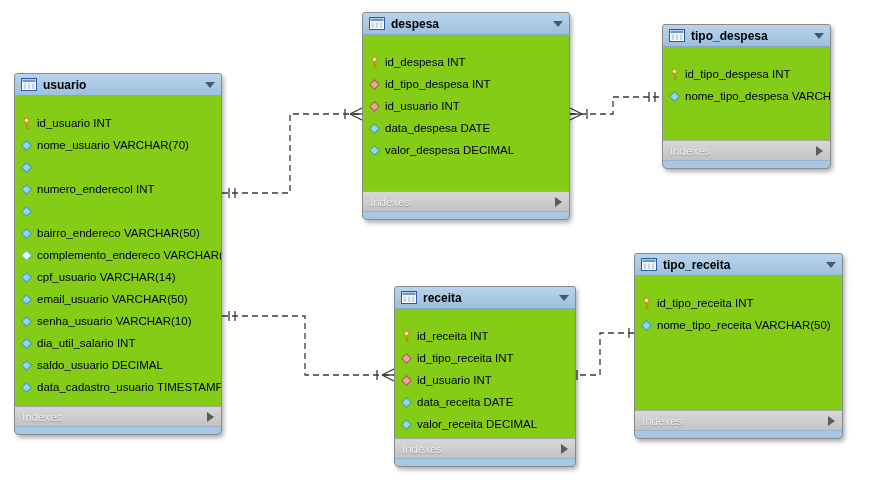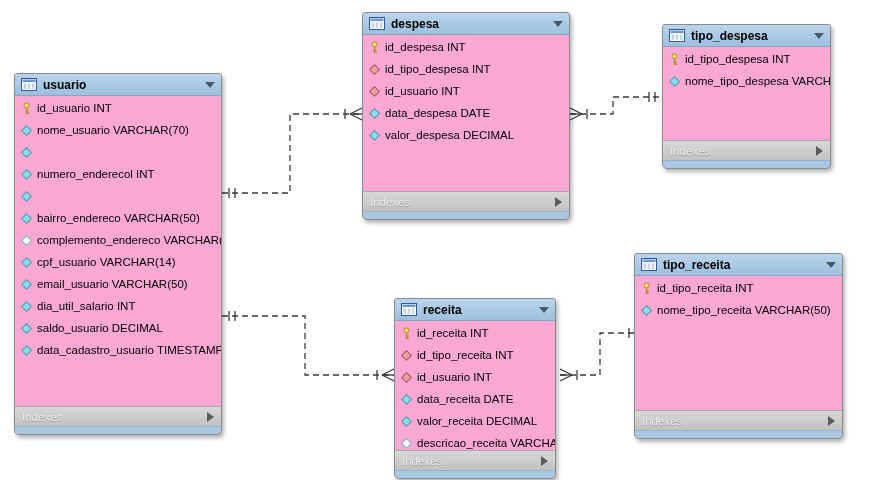--- a/index.html
+++ b/index.html
@@ -10,42 +10,42 @@
     position:relative;
     overflow:hidden;
   }
   #canvas{position:absolute;inset:0;width:870px;height:480px;}
   .wires{position:absolute;left:0;top:0;}
   .rel-line{fill:none;stroke:#3a3a3a;stroke-width:1.3;stroke-dasharray:6 4;}
   .rel-mark{stroke:#3a3a3a;stroke-width:1.3;}
   .table-node{
     position:absolute;
     box-sizing:border-box;
-    background:#f9a8d4;
+    background:#84cc16;
     border:1px solid #8a8a8a;
     border-radius:3px 3px 5px 5px;
     box-shadow:2px 3px 4px rgba(0,0,0,0.30);
     display:flex;flex-direction:column;
     overflow:hidden;
   }
   .t-header{
     box-sizing:border-box;
     height:22px;flex:0 0 22px;
     background:linear-gradient(#bad4ec,#9cc0de);
     border-bottom:1px solid #87a6c2;
     display:flex;align-items:center;
     padding:0 6px;gap:6px;
   }
   .t-title{font-weight:bold;font-size:12px;color:#000;white-space:nowrap;}
   .t-collapse{
     margin-left:auto;width:0;height:0;
     border-left:5px solid transparent;border-right:5px solid transparent;
     border-top:6px solid #47596b;
   }
-  .t-rows{flex:1 1 auto;padding-top:1px;overflow:hidden;}
+  .t-rows{flex:1 1 auto;padding-top:16px;overflow:hidden;}
   .t-row{
     box-sizing:border-box;height:22px;
     display:flex;align-items:center;gap:5px;
     padding:0 5px;font-size:11.5px;color:#000;white-space:nowrap;
   }
   .c-icon{flex:0 0 12px;display:flex;align-items:center;justify-content:center;}
   .t-icon{display:flex;align-items:center;}
   .t-footer{
     box-sizing:border-box;height:20px;flex:0 0 20px;
     background:linear-gradient(#d8d8d8,#c2c2c2);
@@ -195,20 +195,28 @@
             </svg>
           </span>
           <span class="c-text">email_usuario VARCHAR(50)</span>
         </div>
         <div class="t-row">
           <span class="c-icon">
             <svg width="11" height="11" viewBox="0 0 11 11">
               <rect x="2.1" y="2.1" width="6.8" height="6.8" transform="rotate(45 5.5 5.5)" fill="#86dcf0" stroke="#5a96a2" stroke-width="1"></rect>
             </svg>
           </span>
+          <span class="c-text">senha_usuario VARCHAR(10)</span>
+        </div>
+        <div class="t-row">
+          <span class="c-icon">
+            <svg width="11" height="11" viewBox="0 0 11 11">
+              <rect x="2.1" y="2.1" width="6.8" height="6.8" transform="rotate(45 5.5 5.5)" fill="#86dcf0" stroke="#5a96a2" stroke-width="1"></rect>
+            </svg>
+          </span>
           <span class="c-text">dia_util_salario INT</span>
         </div>
         <div class="t-row">
           <span class="c-icon">
             <svg width="11" height="11" viewBox="0 0 11 11">
               <rect x="2.1" y="2.1" width="6.8" height="6.8" transform="rotate(45 5.5 5.5)" fill="#86dcf0" stroke="#5a96a2" stroke-width="1"></rect>
             </svg>
           </span>
           <span class="c-text">saldo_usuario DECIMAL</span>
         </div>
@@ -324,21 +332,21 @@
           </span>
           <span class="c-text">nome_tipo_despesa VARCHAR(50)</span>
         </div>
       </div>
       <div class="t-footer">
         <span>Indexes</span>
         <span class="t-expand"></span>
       </div>
       <div class="t-strip"></div>
     </div>
-    <div class="table-node" style="left:394px;top:298px;width:162px;height:181px">
+    <div class="table-node" style="left:394px;top:286px;width:182px;height:181px">
       <div class="t-header">
         <span class="t-icon">
           <svg width="16" height="13" viewBox="0 0 16 13">
             <rect x="0.5" y="0.5" width="15" height="12" fill="#ffffff" stroke="#2d5a9e"></rect>
             <rect x="1.5" y="1.5" width="13" height="2.6" fill="#7096c8"></rect>
             <rect x="2.6" y="5.4" width="2.6" height="5.6" fill="#c2d4ea"></rect>
             <rect x="6.7" y="5.4" width="2.6" height="5.6" fill="#c2d4ea"></rect>
             <rect x="10.8" y="5.4" width="2.6" height="5.6" fill="#c2d4ea"></rect>
           </svg>
         </span>

